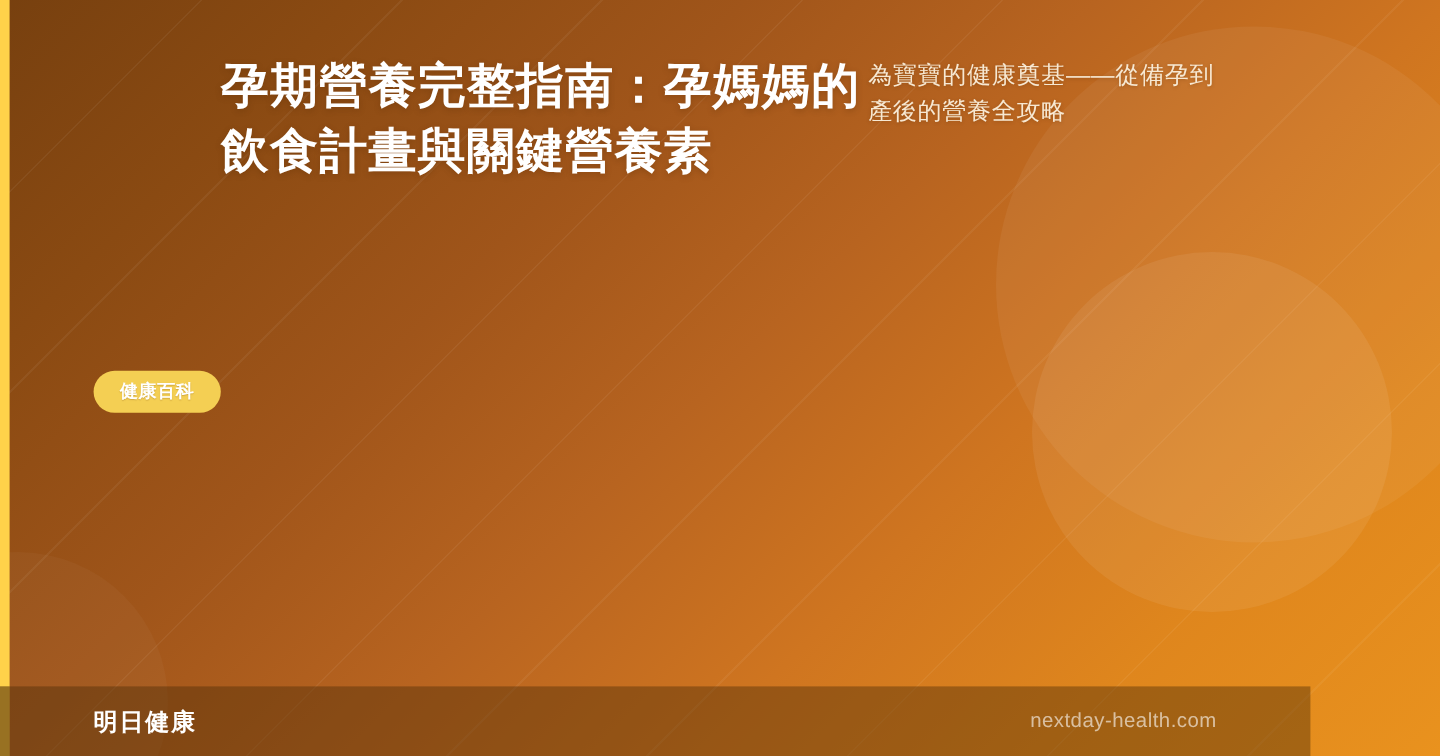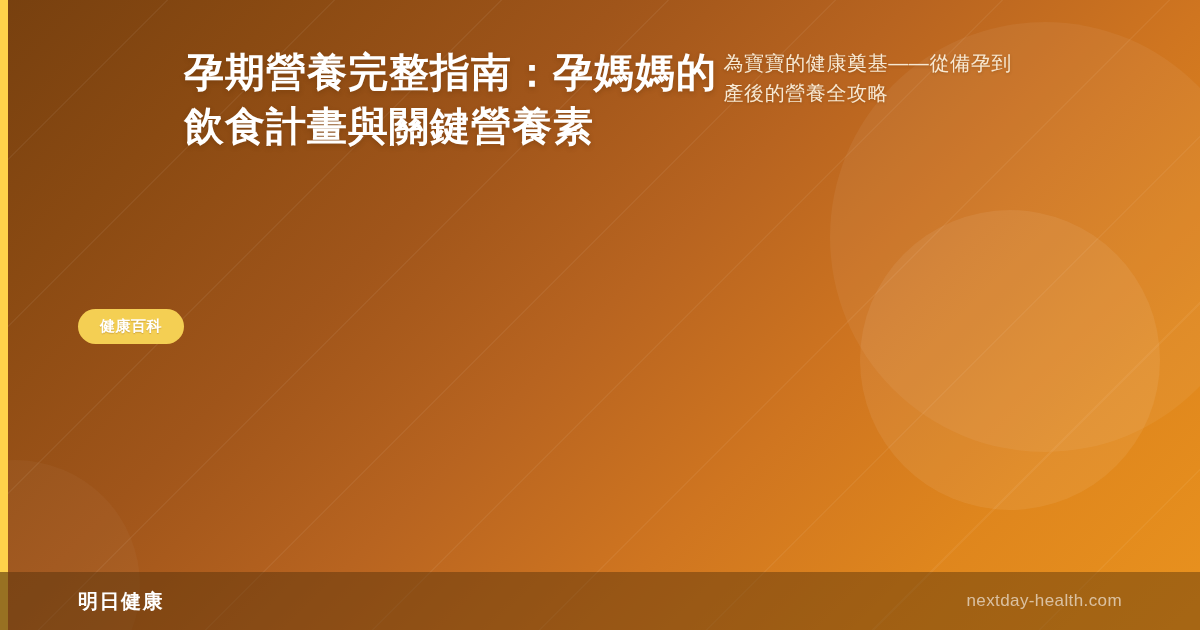--- a/index.html
+++ b/index.html
@@ -129,21 +129,21 @@
     font-weight:normal;
     line-height:1.5;
     letter-spacing:0.6px;
     text-shadow:0 1px 3px rgba(90,45,5,0.30);
   }
 
   
   .footer {
     position:absolute;
     left:0; bottom:0;
-    width:1200px; height:58px;
+    width:1092px; height:58px;
     background:rgba(75,42,6,0.42);
     z-index:5;
     display:flex;
     align-items:center;
     justify-content:space-between;
     padding:0 78px;
   }
   .footer-brand {
     color:#ffffff;
     font-size:20px;

